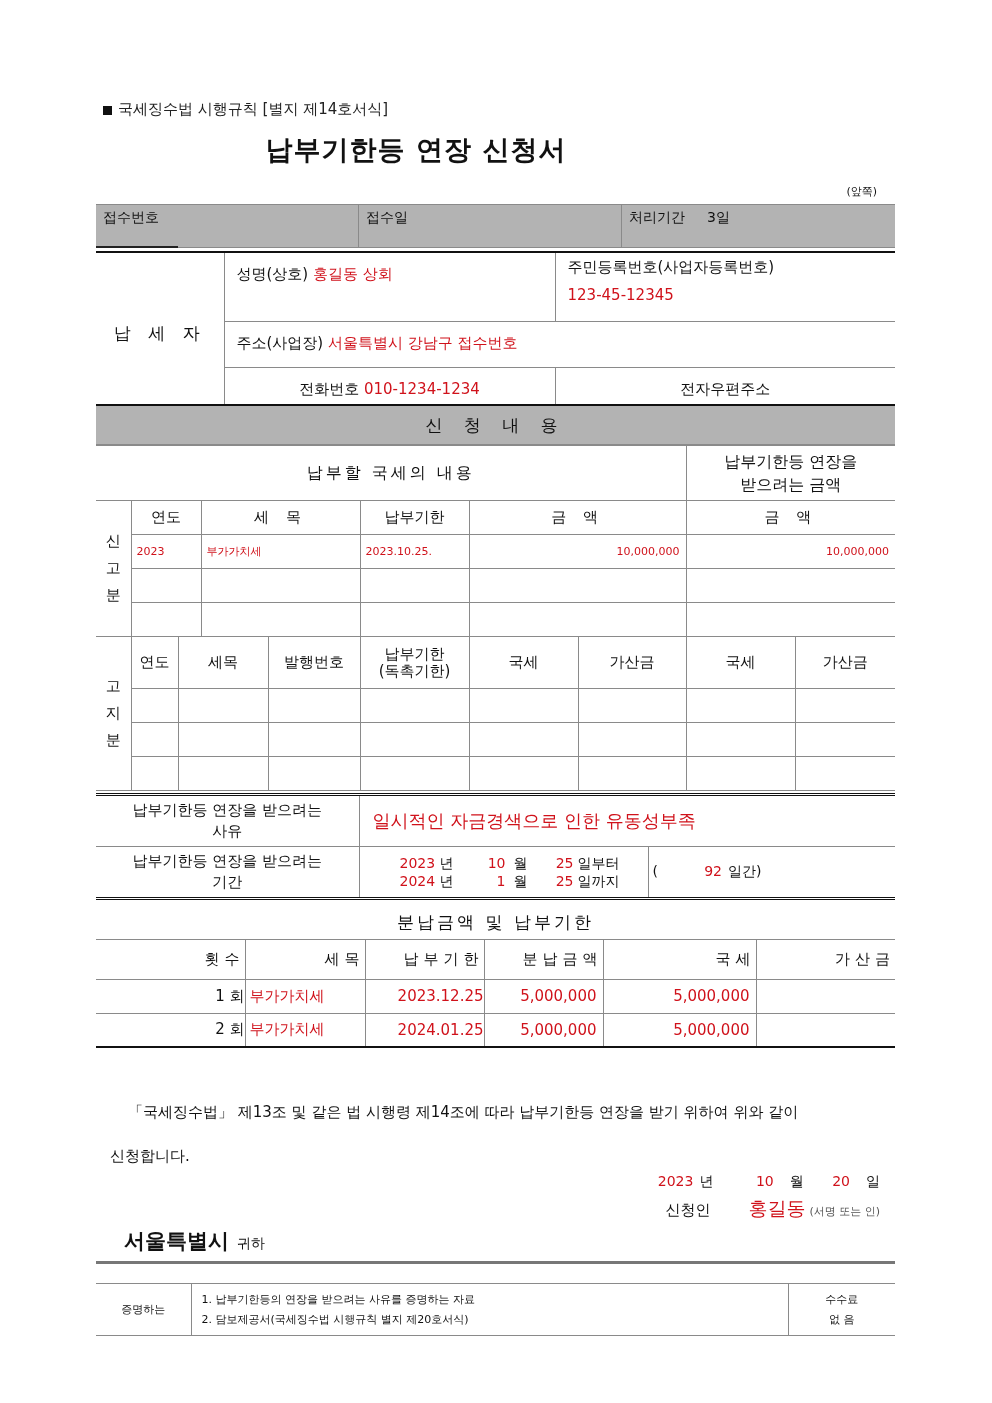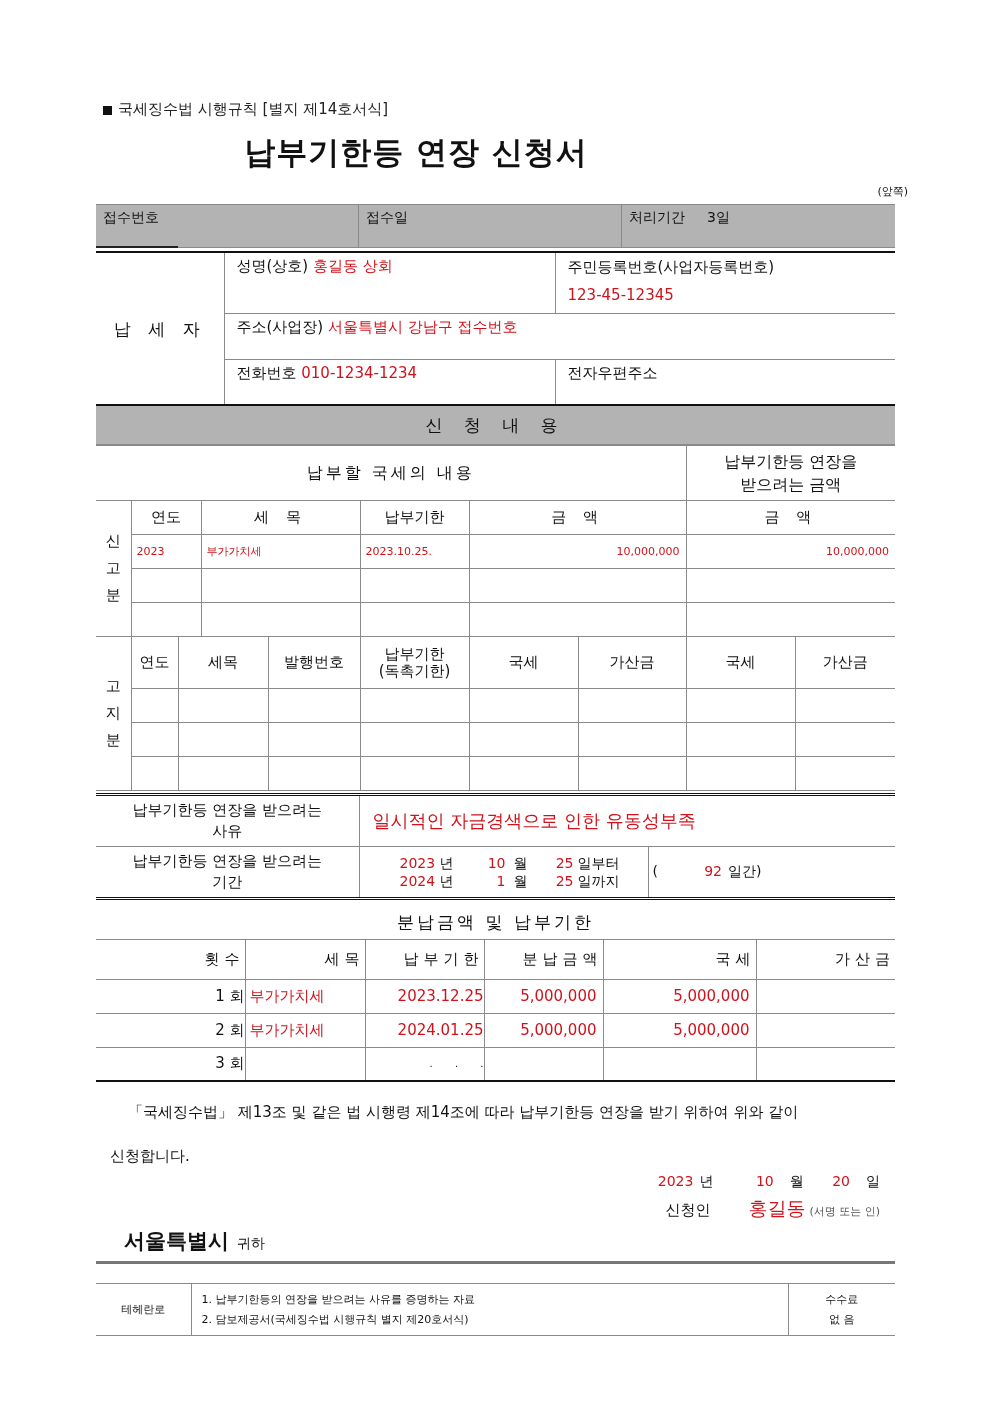--- a/index.html
+++ b/index.html
@@ -2,41 +2,41 @@
 <html><head>
 <meta charset="utf-8">
 <style>
   * { box-sizing: border-box; margin: 0; padding: 0; }
   html, body { width: 992px; height: 1403px; background: #ffffff; }
   body { position: relative; font-family: "DejaVu Sans", "Liberation Sans", sans-serif; color: #111; font-size: 15px; }
   .red { color: #d0121b; }
   .abs { position: absolute; }
   .form-ref { left: 103px; top: 100px; font-size: 15px; color: #222; }
   .form-ref .sq { display: inline-block; width: 9px; height: 9px; background: #111; margin-right: 6px; vertical-align: -1px; }
-  .title { left: 0; width: 832px; top: 132px; text-align: center; font-size: 31px; font-weight: bold; letter-spacing: 1px; }
-  .side-label { right: 84px; top: 184px; font-size: 11px; }
+  .title { left: 0; width: 832px; top: 132px; text-align: center; font-size: 27px; font-weight: bold; letter-spacing: 1px; }
+  .side-label { right: 115px; top: 184px; font-size: 11px; }
 
   table { border-collapse: collapse; table-layout: fixed; }
   td { border: 1px solid #8a8a8a; vertical-align: middle; }
 
   
   .recv { position: absolute; left: 96px; top: 204px; width: 799px; height: 44px; background: #b3b3b3; border-top: 1px solid #8a8a8a; border-bottom: 1px solid #8a8a8a; }
   .recv .c { position: absolute; top: 0; height: 43px; font-size: 14px; padding: 4px 7px; }
   .recv .c1 { left: 0; width: 262px; }
   .recv .c2 { left: 262px; width: 263px; border-left: 1px solid #8a8a8a; }
   .recv .c3 { left: 525px; width: 274px; border-left: 1px solid #8a8a8a; }
   .recv .underline { position: absolute; left: 0; bottom: -1px; width: 82px; height: 2px; background: #222; }
 
   
   .taxpayer { position: absolute; left: 96px; top: 251px; width: 799px; border-top: 2px solid #111; border-bottom: 2px solid #111; }
-  .taxpayer td { border-color: #8a8a8a; font-size: 15px; vertical-align: top; padding: 4px 12px; }
+  .taxpayer td { border-color: #8a8a8a; font-size: 15px; vertical-align: top; padding: 12px 12px; }
   .taxpayer td.lbl { vertical-align: middle; text-align: center; font-size: 17px; letter-spacing: 6px; border-left: none; }
   .taxpayer tr td:last-child { border-right: none; }
   .taxpayer tr:first-child td { border-top: none; }
-  .taxpayer tr:last-child td { border-bottom: none; }
+  .taxpayer tr:last-child td { border-bottom: none; text-align: center; }
 
   
   .sec-head { position: absolute; left: 96px; top: 404px; width: 799px; height: 41px; background: #b3b3b3; border-top: 2px solid #111; border-bottom: 1px solid #8a8a8a; text-align: center; font-size: 17px; line-height: 38px; letter-spacing: 8px; }
   .apply { position: absolute; left: 96px; top: 445px; width: 799px; }
   .apply td { font-size: 15px; text-align: center; height: 34px; }
   .apply tr td:last-child { border-right: none; }
   .apply td.first { border-left: none; }
   .apply td.vlbl { border-left: none; font-size: 15px; line-height: 27px; }
   .apply td.data { font-size: 11px; color: #d0121b; text-align: left; padding-left: 5px; }
   .apply td.num { text-align: right; padding-right: 6px; }
@@ -296,28 +296,20 @@
     <td class="red num"></td>
   </tr>
   <tr>
     <td>2 회</td>
     <td class="red left">부가가치세</td>
     <td class="red">2024.01.25</td>
     <td class="red num">5,000,000</td>
     <td class="red num">5,000,000</td>
     <td class="red num"></td>
   </tr>
-  <tr>
-    <td>3 회</td>
-    <td class="red left"></td>
-    <td style="font-size:10px;white-space:pre">.       .       .</td>
-    <td class="red num"></td>
-    <td class="red num"></td>
-    <td class="red num"></td>
-  </tr>
 </tbody>
   </table>
 
 <div class="abs stmt">
   <div class="indent">「국세징수법」 제13조 및 같은 법 시행령 제14조에 따라 납부기한등 연장을 받기 위하여 위와 같이</div>
   <div>신청합니다.</div>
 </div>
 
 <div class="abs date-line">
   <span class="red">2023</span><span>년</span>
@@ -332,21 +324,21 @@
 <div class="abs rule"></div>
 
 <table class="attach">
   <colgroup>
       <col style="width:95px">
       <col style="width:597px">
       <col style="width:107px">
     </colgroup>
   <tbody>
       <tr>
-    <td>테헤란로</td>
+    <td>증명하는</td>
     <td class="items">
       <div>1. 납부기한등의 연장을 받으려는 사유를 증명하는 자료</div>
       <div>2. 담보제공서(국세징수법 시행규칙 별지 제20호서식)</div>
     </td>
     <td>
           <div>수수료</div>
           <div>없 음</div>
         </td>
   </tr>
 </tbody>

